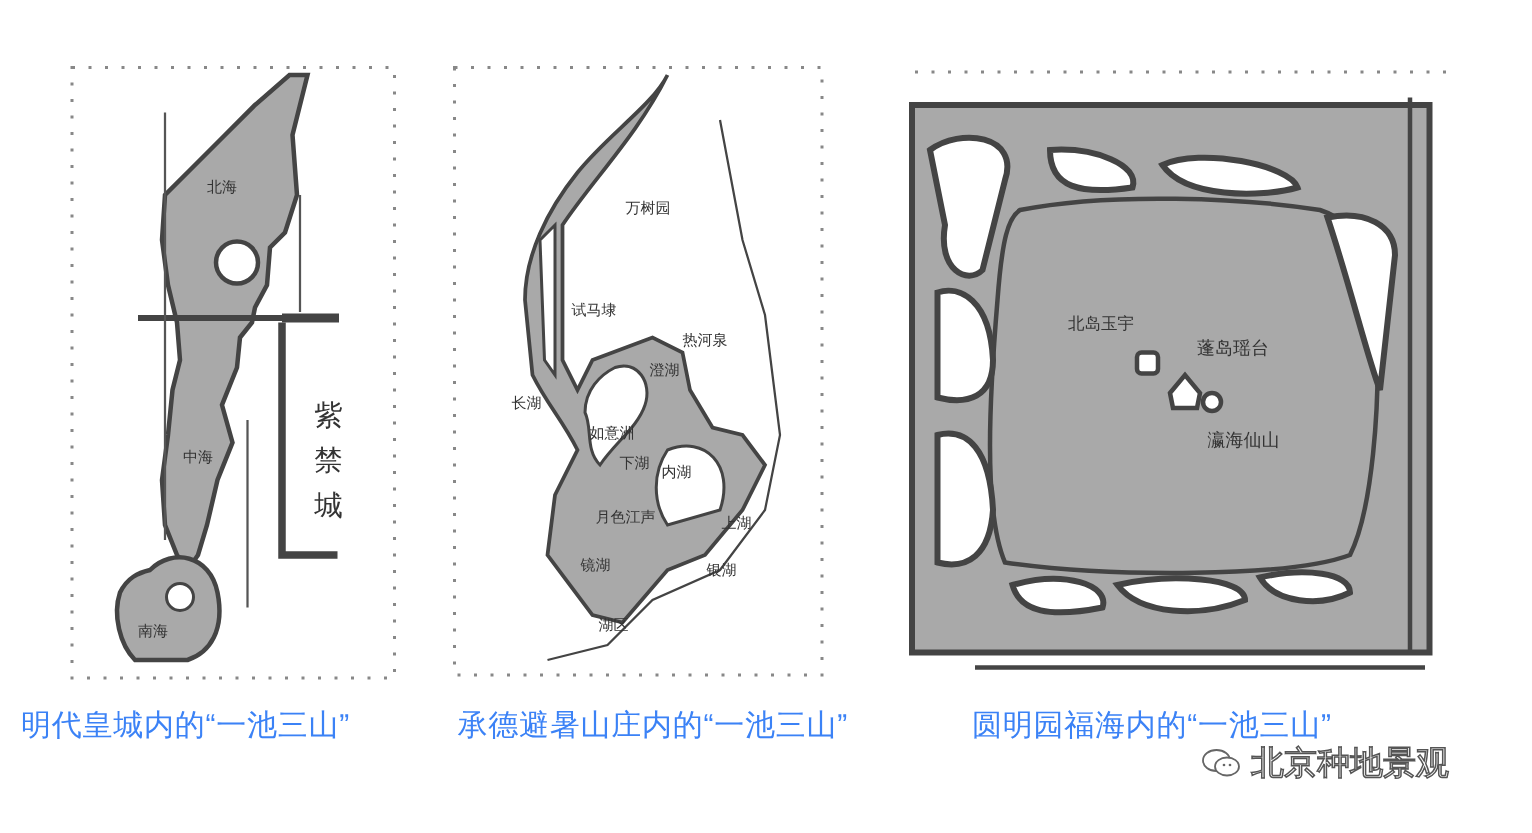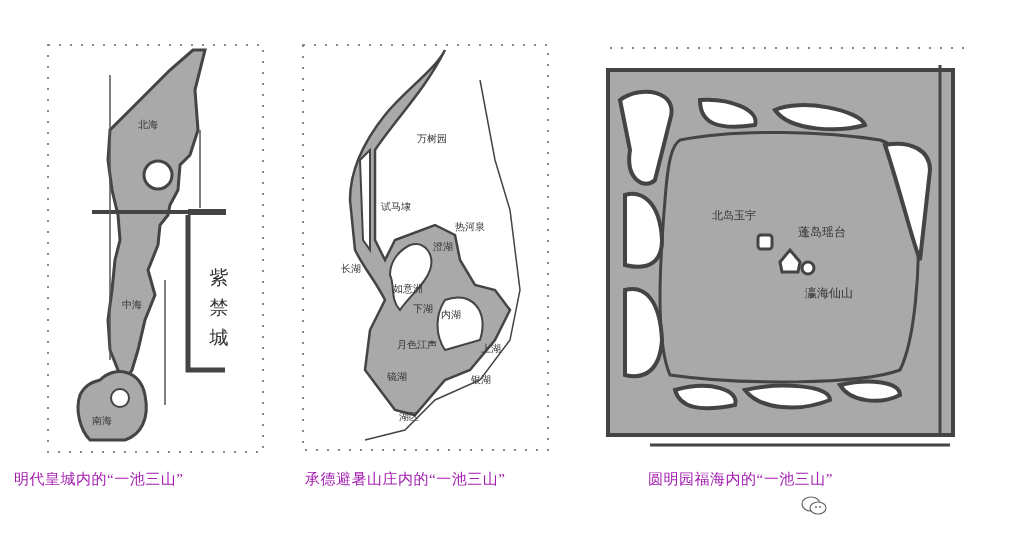--- a/index.html
+++ b/index.html
@@ -1,19 +1,19 @@
 <!DOCTYPE html>
 <html><head>
 <meta charset="utf-8">
 <style>
   html,body{margin:0;padding:0;background:#fff;}
   body{width:1021px;height:555px;position:relative;overflow:hidden;font-family:"DejaVu Serif",serif;}
   .panel{position:absolute;}
   .panel svg{position:absolute;left:0;top:0;}
-  .caption{position:absolute;top:470px;font-size:15px;color:#a21caf;font-family:Liberation Serif, serif;letter-spacing:0.5px;white-space:nowrap;}
+  .caption{position:absolute;top:470px;font-size:20px;color:#3b82f6;font-family:Liberation Sans, sans-serif;letter-spacing:0.5px;white-space:nowrap;}
   .maplabel{position:absolute;font-size:10px;color:#333;font-family:"DejaVu Sans",sans-serif;white-space:nowrap;}
   .biglabel{position:absolute;font-size:19px;color:#333;font-family:"DejaVu Sans",sans-serif;line-height:30px;width:22px;text-align:center;}
   .watermark{position:absolute;left:800px;top:494px;display:flex;align-items:center;gap:6px;}
   .watermark span{font-size:22px;color:#fff;-webkit-text-stroke:1px #555;font-family:"DejaVu Sans",sans-serif;}
 </style>
 </head>
 <body>
 
 <div class="panel" style="left:40px;top:40px;width:230px;height:420px;">
   <svg width="230" height="420" viewBox="0 0 230 420">
@@ -92,13 +92,14 @@
 <div class="caption" style="left:305px;">承德避暑山庄内的“一池三山”</div>
 <div class="caption" style="left:648px;text-align:center;">圆明园福海内的“一池三山”</div>
 
 <div class="watermark">
   <svg width="28" height="24" viewBox="0 0 28 24">
     <ellipse cx="11" cy="10" rx="9" ry="7" fill="#fff" stroke="#666" stroke-width="1.2"></ellipse>
     <ellipse cx="18" cy="14" rx="8" ry="6" fill="#fff" stroke="#666" stroke-width="1.2"></ellipse>
     <circle cx="16" cy="13" r="0.9" fill="#666"></circle>
       <circle cx="20" cy="13" r="0.9" fill="#666"></circle>
   </svg>
+  <span>北京种地景观</span>
 </div>
 
 </body></html>

